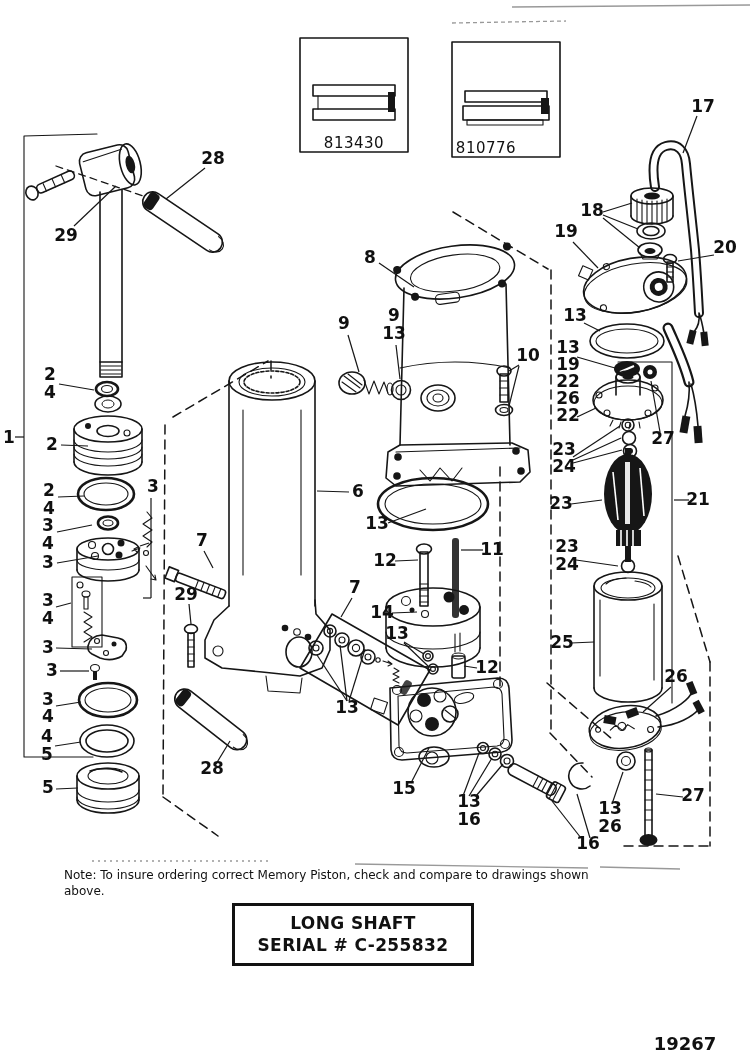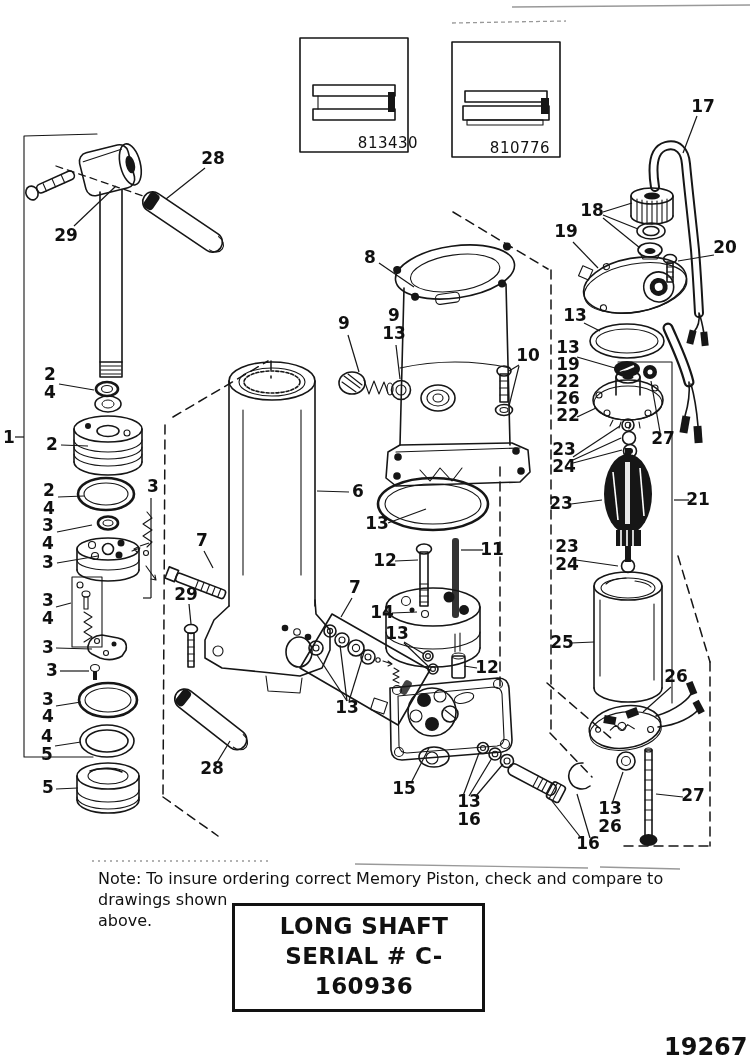--- a/index.html
+++ b/index.html
@@ -9,26 +9,26 @@
   .ln{fill:none;stroke:#161616;stroke-width:1.6;stroke-linecap:round;stroke-linejoin:round;}
   .thk{stroke-width:2.6;}
   .thn{stroke-width:1.1;}
   .dsh{stroke-dasharray:9 6;stroke-width:1.5;}
   .axd{stroke-dasharray:7 5;stroke-width:1.3;}
   .blk{fill:#161616;stroke:none;}
   .wfill{fill:#ffffff;}
   .leader{stroke:#161616;stroke-width:1.2;fill:none;}
   .art{stroke:#999;fill:none;stroke-width:1.3;}
   text.callout{font:bold 17px "DejaVu Sans",sans-serif;fill:#101010;text-anchor:middle;}
-  .txtblock{position:absolute;padding-left:34px;}
-  #note-text{left:64px;top:868px;width:640px;font-size:16px;line-height:1.32;white-space:pre-line;}
+  .txtblock{position:absolute;}
+  #note-text{left:64px;top:868px;width:640px;font-size:12px;line-height:1.32;white-space:pre-line;}
   #serial-box{left:232px;top:903px;width:236px;border:3px solid #121212;text-align:center;
-              font-weight:bold;font-size:23px;line-height:1.3;padding:6px 0 7px 11px;letter-spacing:.4px;}
+              font-weight:bold;font-size:17px;line-height:1.3;padding:6px 0 7px 0;letter-spacing:.4px;}
   #serial-box span{display:block;}
-  #doc-number{left:630px;top:1033px;width:110px;text-align:left;font-weight:bold;font-size:24px;}
+  #doc-number{left:630px;top:1033px;width:110px;text-align:center;font-weight:bold;font-size:18px;}
   .boxnum{width:108px;text-align:center;font-size:15px;letter-spacing:.5px;}
   #box1-label{left:300px;top:134px;}
   #box2-label{left:432px;top:139px;}
 </style>
 </head>
 <body>
 
 <div id="page">
 
 <svg id="diagram-svg" width="750" height="1061" viewBox="0 0 750 1061">
@@ -513,18 +513,18 @@
 </svg>
 
 <div class="txtblock" id="note-text">Note: To insure ordering correct Memory Piston, check and compare to drawings shown
 above.</div>
 
 <div class="txtblock boxnum" id="box1-label">813430</div>
 <div class="txtblock boxnum" id="box2-label">810776</div>
 
 <div class="txtblock" id="serial-box">
   <span>LONG SHAFT</span>
-  <span>SERIAL # C-160936</span>
+  <span>SERIAL # C-255832</span>
 </div>
 
 <div class="txtblock" id="doc-number">19267</div>
 
 </div>
 
 </body></html>

